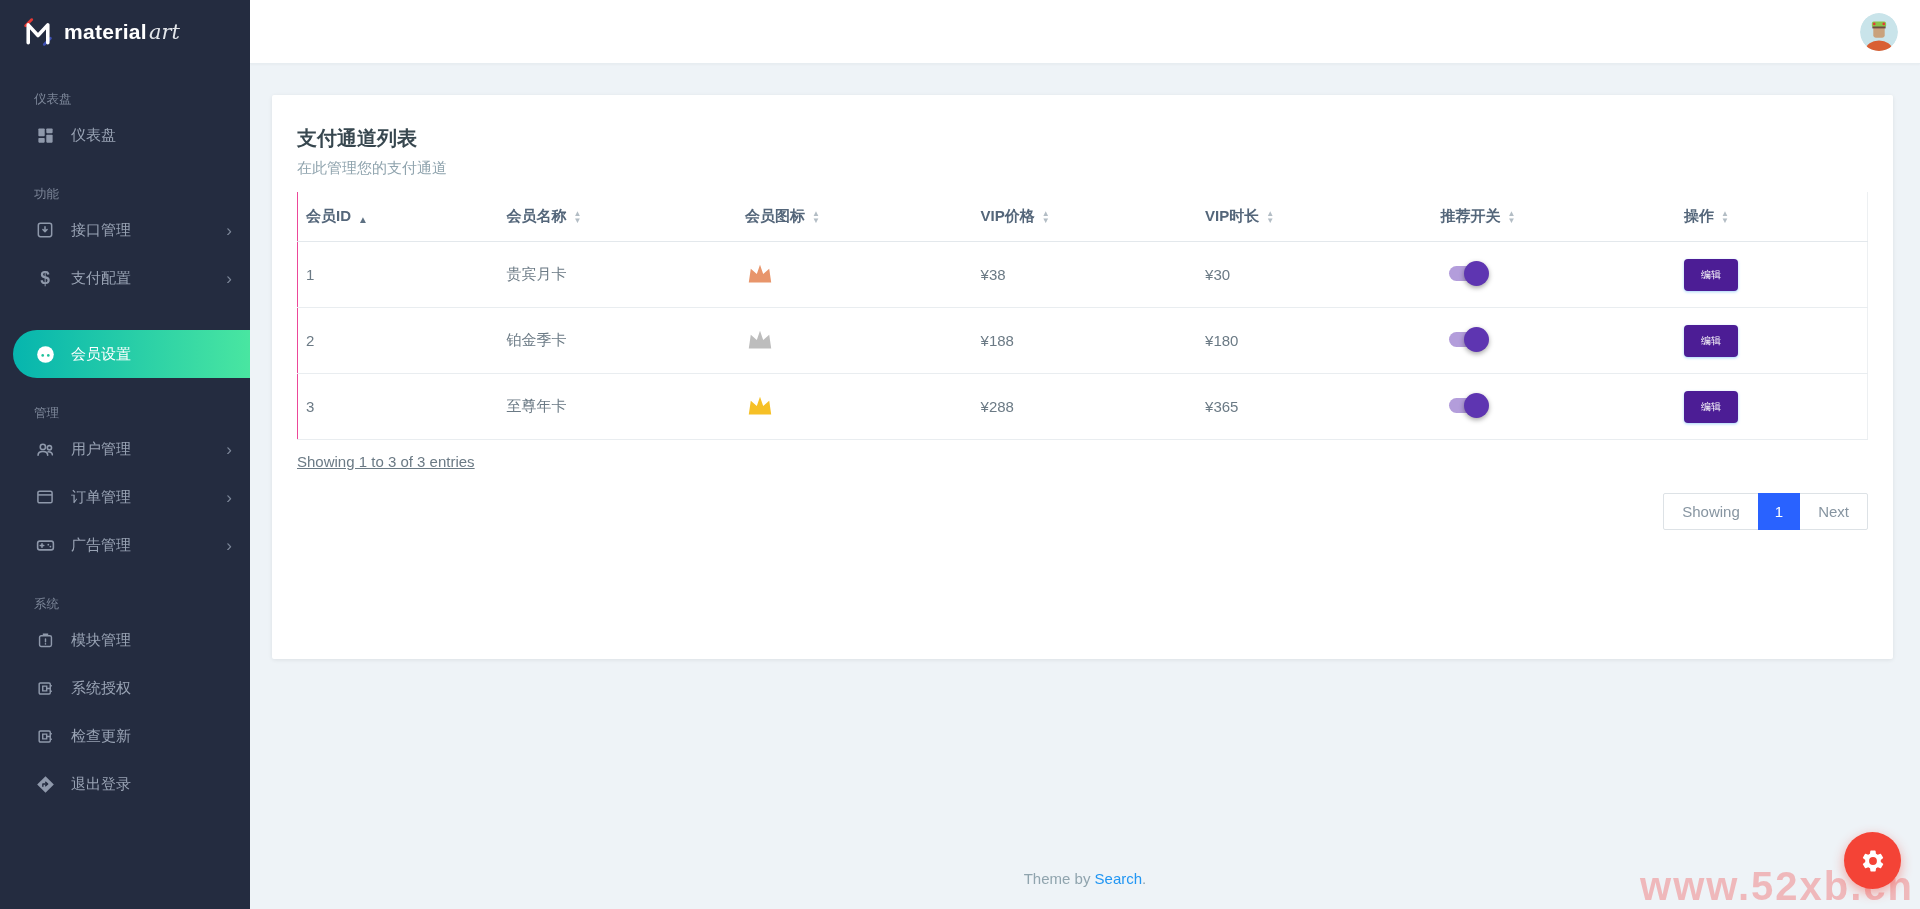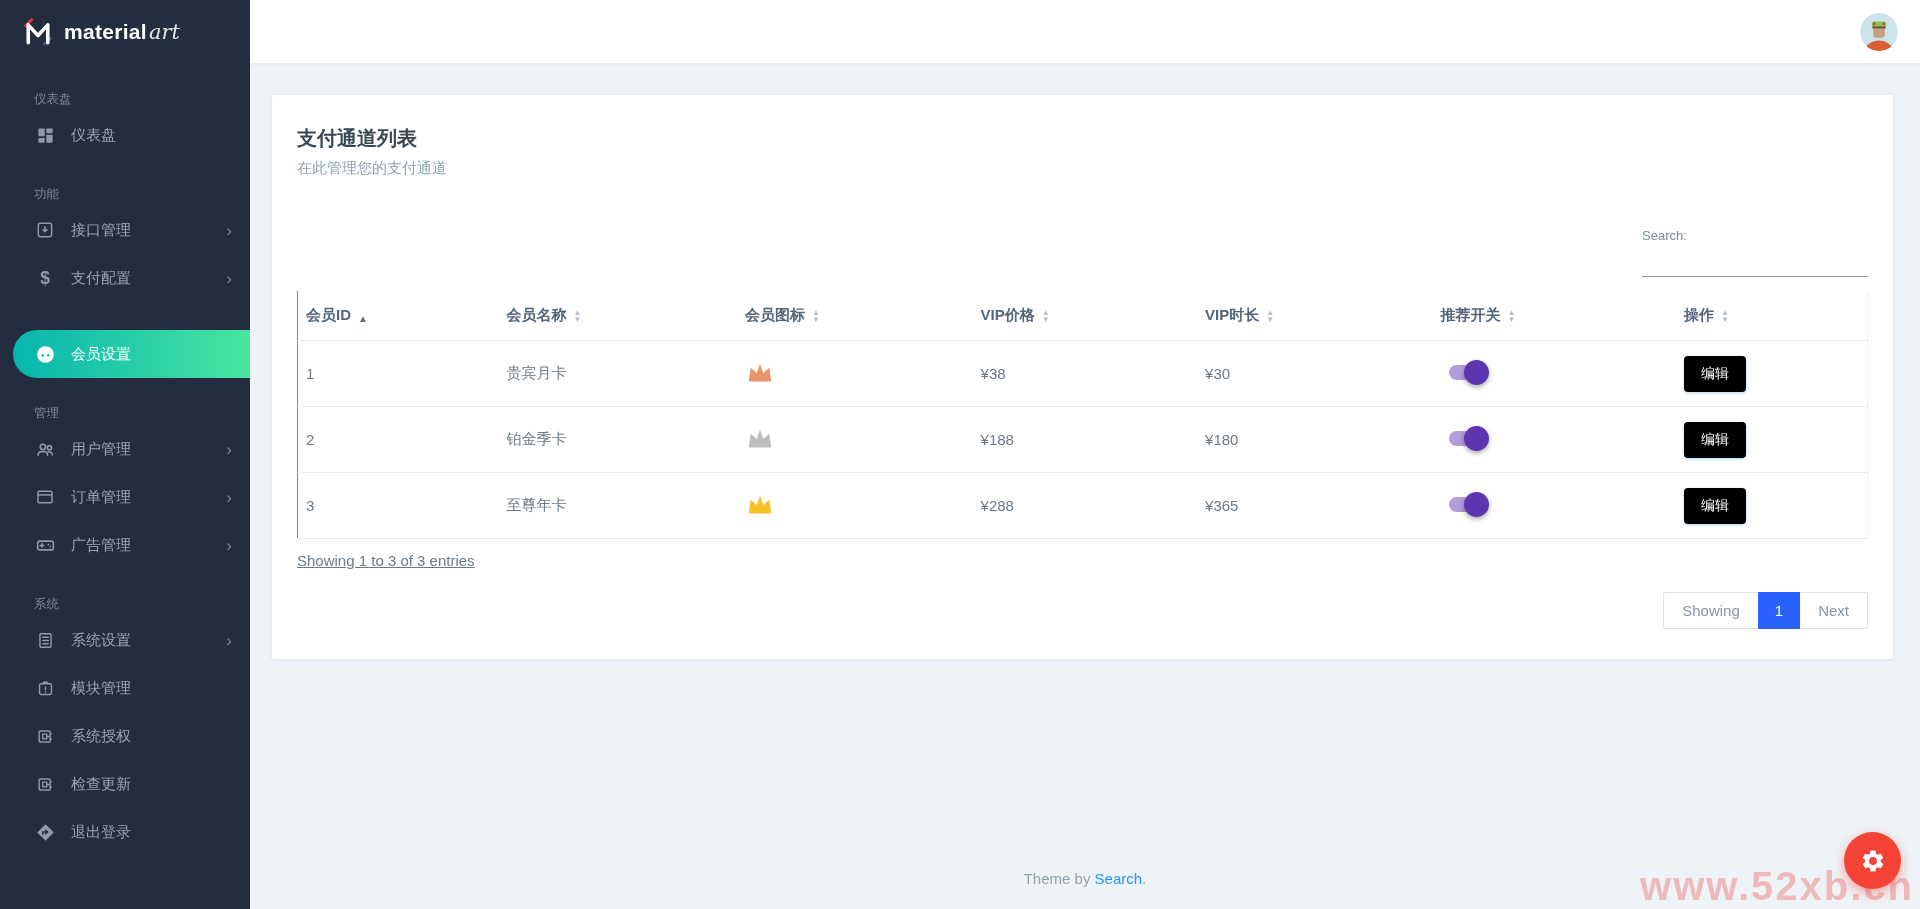--- a/index.html
+++ b/index.html
@@ -54,21 +54,21 @@
   .sort-asc::before { content:"\25B2"; font-size:10px; color:#5e7183; }
   .sort-both { line-height:7px; }
   .sort-both .up::before { content:"\25B2"; font-size:8px; color:#b3bdc5; display:block; }
   .sort-both .dn::before { content:"\25BC"; font-size:8px; color:#b3bdc5; display:block; }
 
   .toggle { width:36px; height:15px; background:#b39ddb; border-radius:8px; position:relative;
     display:inline-block; cursor:pointer; margin-left:8px; }
   .toggle::after { content:""; position:absolute; right:-4px; top:-5px; width:25px; height:25px;
     border-radius:50%; background:#5e35b1; box-shadow:0 2px 5px rgba(0,0,0,.35); }
 
-  .edit-btn { background:#000000; color:#fff; border:none; border-radius:4px; font-size:14px;
+  .edit-btn { background:#4c1d95; color:#fff; border:none; border-radius:4px; font-size:10px;
     padding:9px 17px; cursor:pointer; box-shadow:0 1px 3px rgba(33,150,243,.4);
     font-family:Liberation Mono, monospace; }
 
   .summary { margin-top:13px; font-size:15px; color:#6b7a85;text-decoration:underline; }
 
   .pagination { display:flex; justify-content:flex-end; margin-top:23px; }
   .page-btn { height:37px; padding:0 18px; background:#fff; border:1px solid #dde2e6; color:#8795a1;
     font-size:15px; display:flex; align-items:center; cursor:pointer; font-family:inherit; }
   .page-btn + .page-btn { margin-left:-1px; }
   .page-btn.first { border-radius:2px 0 0 2px; }
@@ -173,30 +173,20 @@
           <path d="M8 10v4M6 12h4" stroke-linecap="round"></path>
           <circle cx="15.2" cy="11" r="1" fill="currentColor" stroke="none"></circle>
           <circle cx="17.6" cy="13.2" r="1" fill="currentColor" stroke="none"></circle>
         </svg>
     </span>
     <span>广告管理</span>
     <span class="chev"></span>
   </div>
 
   <div class="nav-section-label">系统</div>
-  <div class="nav-item">
-    <span class="nicon">
-      <svg width="19" height="19" viewBox="0 0 24 24" fill="none" stroke="currentColor" stroke-width="1.8">
-          <rect x="5" y="3.5" width="14" height="17" rx="1.5"></rect>
-          <path d="M8.5 8h7M8.5 12h7M8.5 16h7" stroke-linecap="round"></path>
-        </svg>
-    </span>
-    <span>系统设置</span>
-    <span class="chev"></span>
-  </div>
   <div class="nav-item">
     <span class="nicon">
       <svg width="19" height="19" viewBox="0 0 24 24" fill="none" stroke="currentColor" stroke-width="1.8">
           <rect x="4.5" y="6" width="15" height="13.5" rx="2"></rect>
           <path d="M9.5 6V4h5v2"></path>
           <path d="M12 10v3.5" stroke-linecap="round"></path>
           <circle cx="12" cy="16.3" r="1" fill="currentColor" stroke="none"></circle>
         </svg>
     </span>
     <span>模块管理</span>
@@ -242,26 +232,20 @@
       <circle cx="25" cy="11.5" r="1.4" fill="#e53935"></circle>
     </svg>
   </div>
 </header>
 
 <main class="main">
   <section class="card">
     <h1 class="page-title">支付通道列表</h1>
     <div class="page-subtitle">在此管理您的支付通道</div>
 
-    <div class="search-wrap">
-      <div class="search-box">
-        <label class="search-label">Search:</label>
-        <input class="search-input" type="text" value="" style="">
-      </div>
-    </div>
 
     <table class="vip-table">
       <thead>
         <tr>
           <th class="c1"><span>会员ID</span><span class="sort sort-asc"></span></th>
           <th class="c2"><span>会员名称</span><span class="sort sort-both"><span class="up"></span><span class="dn"></span></span></th>
           <th class="c3"><span>会员图标</span><span class="sort sort-both"><span class="up"></span><span class="dn"></span></span></th>
           <th class="c4"><span>VIP价格</span><span class="sort sort-both"><span class="up"></span><span class="dn"></span></span></th>
           <th class="c5"><span>VIP时长</span><span class="sort sort-both"><span class="up"></span><span class="dn"></span></span></th>
           <th class="c6"><span>推荐开关</span><span class="sort sort-both"><span class="up"></span><span class="dn"></span></span></th>

